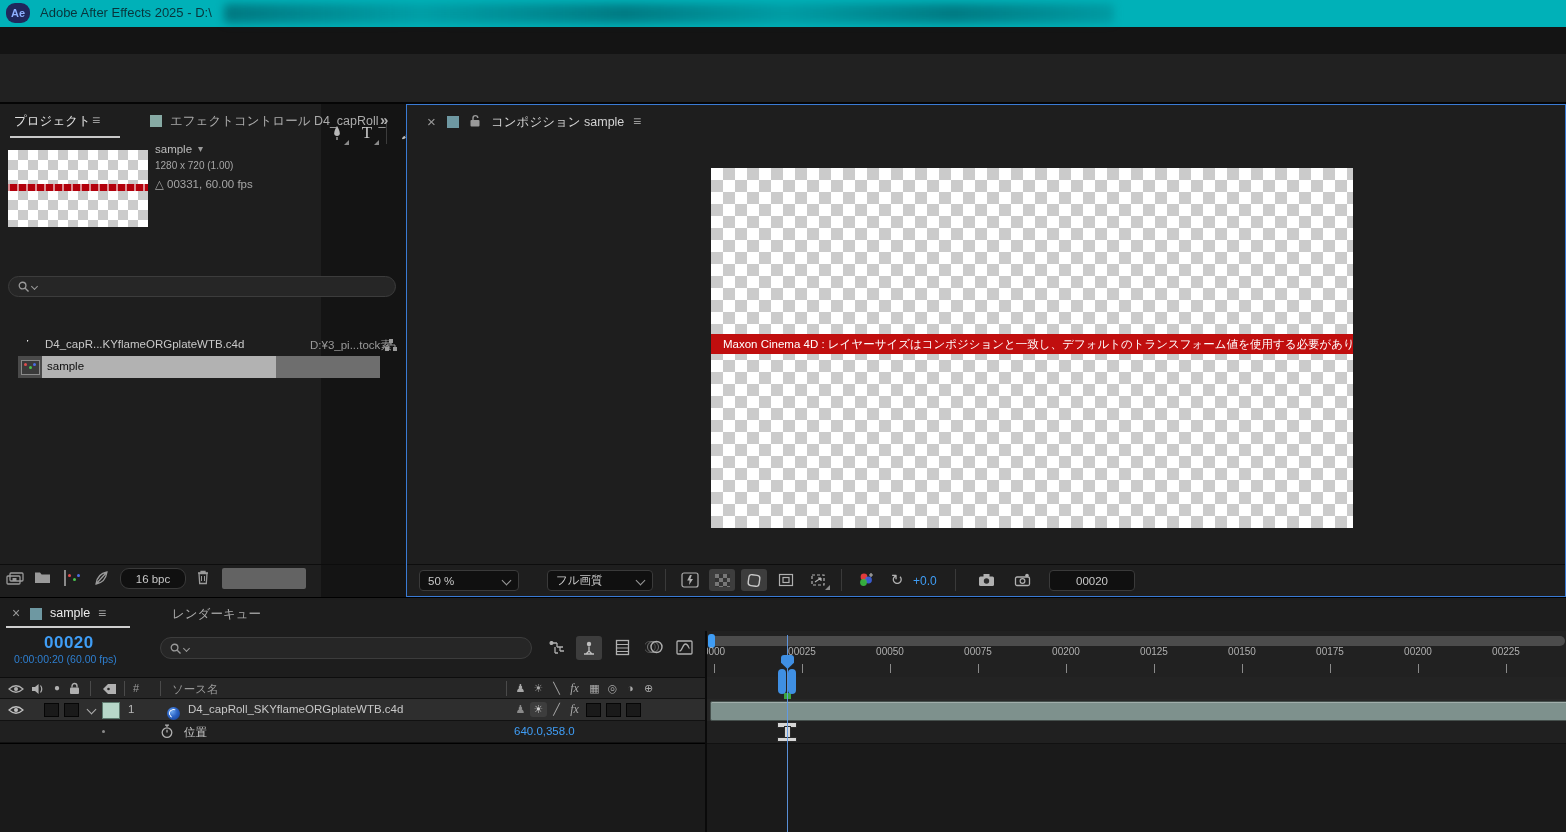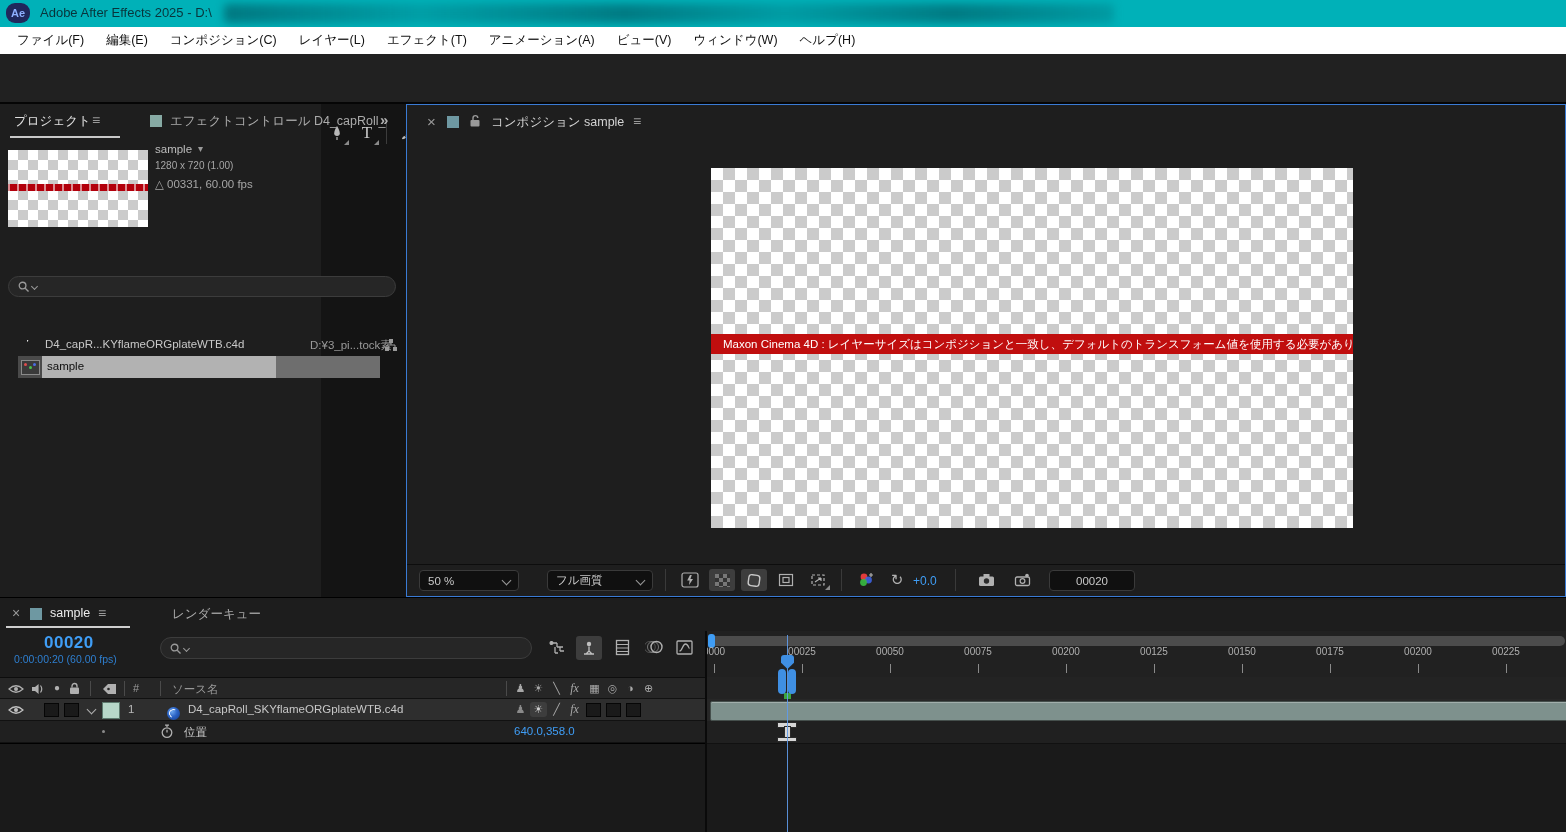--- a/index.html
+++ b/index.html
@@ -74,31 +74,20 @@
 <body>
 
 <div id="app">
 
   <div class="abs titlebar">
     <div class="abs ae-logo">Ae</div>
     <div class="abs title-text">Adobe After Effects 2025 - D:\</div>
     <div class="abs title-redact"></div>
   </div>
 
-  <div class="abs menubar">
-    <span class="menu-item">ファイル(F)</span>
-    <span class="menu-item">編集(E)</span>
-    <span class="menu-item">コンポジション(C)</span>
-    <span class="menu-item">レイヤー(L)</span>
-    <span class="menu-item">エフェクト(T)</span>
-    <span class="menu-item">アニメーション(A)</span>
-    <span class="menu-item">ビュー(V)</span>
-    <span class="menu-item">ウィンドウ(W)</span>
-    <span class="menu-item">ヘルプ(H)</span>
-  </div>
 
   <div class="abs toolbar">
     <div class="abs drag-dots"></div>
 
     <span class="ticon sel" style="left:18px">
       <svg width="15" height="15" viewBox="0 0 15 15">
           <path d="M4 1 L4 12.2 L6.9 9.7 L8.7 13.6 L10.7 12.6 L8.9 8.9 L12.3 8.3 Z" fill="#fff"></path>
         </svg>
     </span>
     <span class="ticon" style="left:50px">
@@ -256,20 +245,43 @@
             <i style="left:2px;top:2px;background:#e24b4b"></i>
             <i style="left:7px;top:5px;background:#49c24d"></i>
             <i style="left:11px;top:2px;background:#4b6ce2"></i>
           </span>
       </span>
       <span class="abs" style="left:42px;top:0;width:234px;height:22px;background:#b2b2b2"></span>
       <span class="abs" style="left:47px;top:4px;color:#0d0d0d;font-size:11.5px">sample</span>
       <span class="abs" style="left:276px;top:0;width:104px;height:22px;background:#6e6e6e"></span>
     </div>
 
+    <div class="abs" style="left:0;top:460px;width:405px;height:28px;border-top:1px solid #0d0d0d">
+      <svg class="abs" style="left:6px;top:6px" width="20" height="15" viewBox="0 0 20 15">
+          <rect x="1" y="5" width="13" height="8" rx="1" fill="none" stroke="#9a9a9a" stroke-width="1.3"></rect>
+          <rect x="4" y="2" width="13" height="8" rx="1" fill="none" stroke="#9a9a9a" stroke-width="1.3"></rect>
+          <rect x="6.5" y="7" width="4" height="3" fill="#9a9a9a"></rect>
+        </svg>
+      <svg class="abs" style="left:34px;top:5px" width="17" height="14" viewBox="0 0 17 14">
+          <path d="M1 2.5 h5 l1.6 2 H16 v8.5 H1 Z" fill="#9a9a9a"></path>
+        </svg>
+      <span class="abs comp-film" style="left:64px;top:6px;width:19px;height:15px"><i style="left:3px;top:3px;background:#e24b4b"></i><i style="left:8px;top:7px;background:#49c24d"></i><i style="left:12px;top:3px;background:#4b6ce2"></i></span>
+      <svg class="abs" style="left:94px;top:5px" width="16" height="16" viewBox="0 0 16 16">
+          <path d="M13 2 C7 3 3 7 2 14 C8 13 12 9 13 2 Z M3 13 L12 3" fill="none" stroke="#9a9a9a" stroke-width="1.3"></path>
+        </svg>
+      <span class="abs dd" style="left:120px;top:3px;width:66px;justify-content:center;border-radius:9px">
+          <span>16 bpc</span>
+        </span>
+      <svg class="abs" style="left:196px;top:4px" width="14" height="16" viewBox="0 0 14 16">
+          <path d="M2 4 h10 M5 4 V2.5 h4 V4" fill="none" stroke="#9a9a9a" stroke-width="1.3"></path>
+          <path d="M3 4.5 h8 l-.7 10 H3.7 Z" fill="none" stroke="#9a9a9a" stroke-width="1.3"></path>
+          <path d="M5.5 7 v5 M8.5 7 v5" stroke="#9a9a9a"></path>
+        </svg>
+      <span class="abs" style="left:222px;top:3px;width:84px;height:21px;background:#636363;border-radius:2px"></span>
+    </div>
   </div>
 
   <div class="abs comp">
 
     <span class="abs glyph-btn" style="left:20px;top:9px;font-size:15px">×</span>
     <span class="abs tab-sq" style="left:40px;top:11px"></span>
     <svg class="abs" style="left:62px;top:9px" width="12" height="14" viewBox="0 0 12 14">
         <rect x="1.5" y="6" width="9" height="6.5" rx="1" fill="#9a9a9a"></rect>
         <path d="M4 6 V4 a2.4 2.4 0 0 1 4.8 0" fill="none" stroke="#9a9a9a" stroke-width="1.4"></path>
       </svg>

